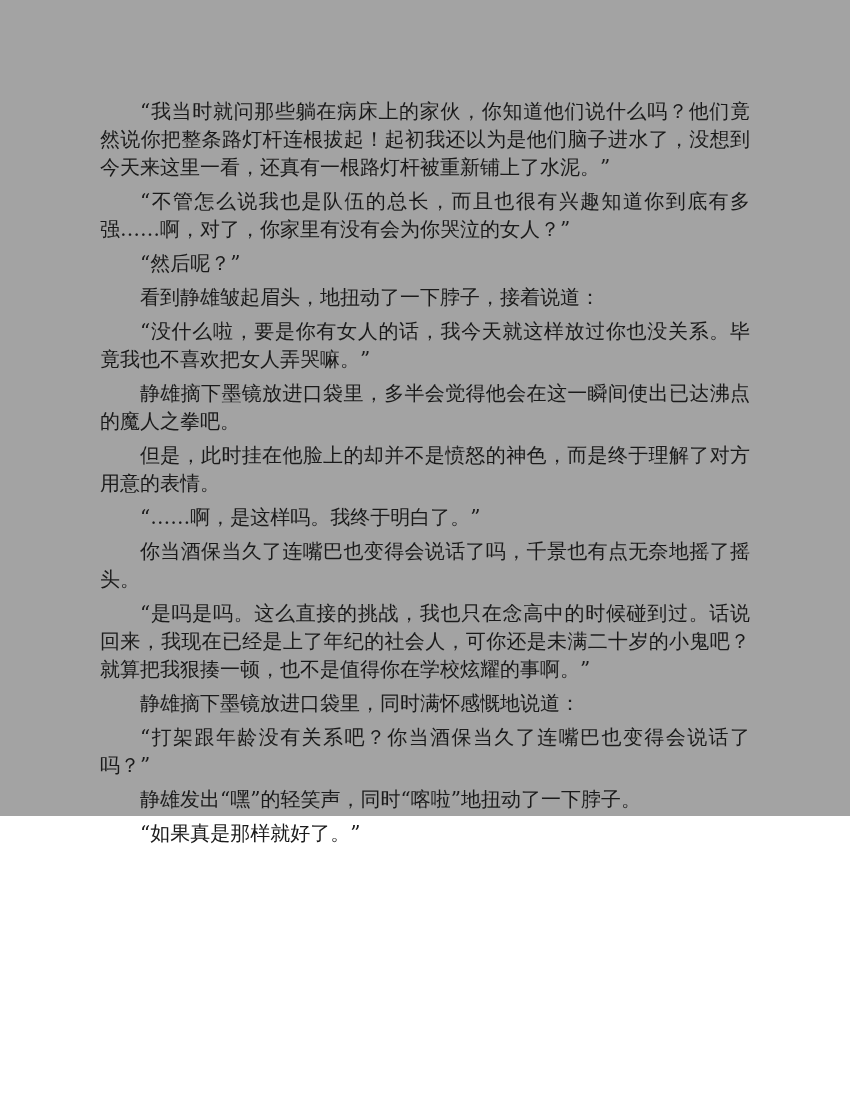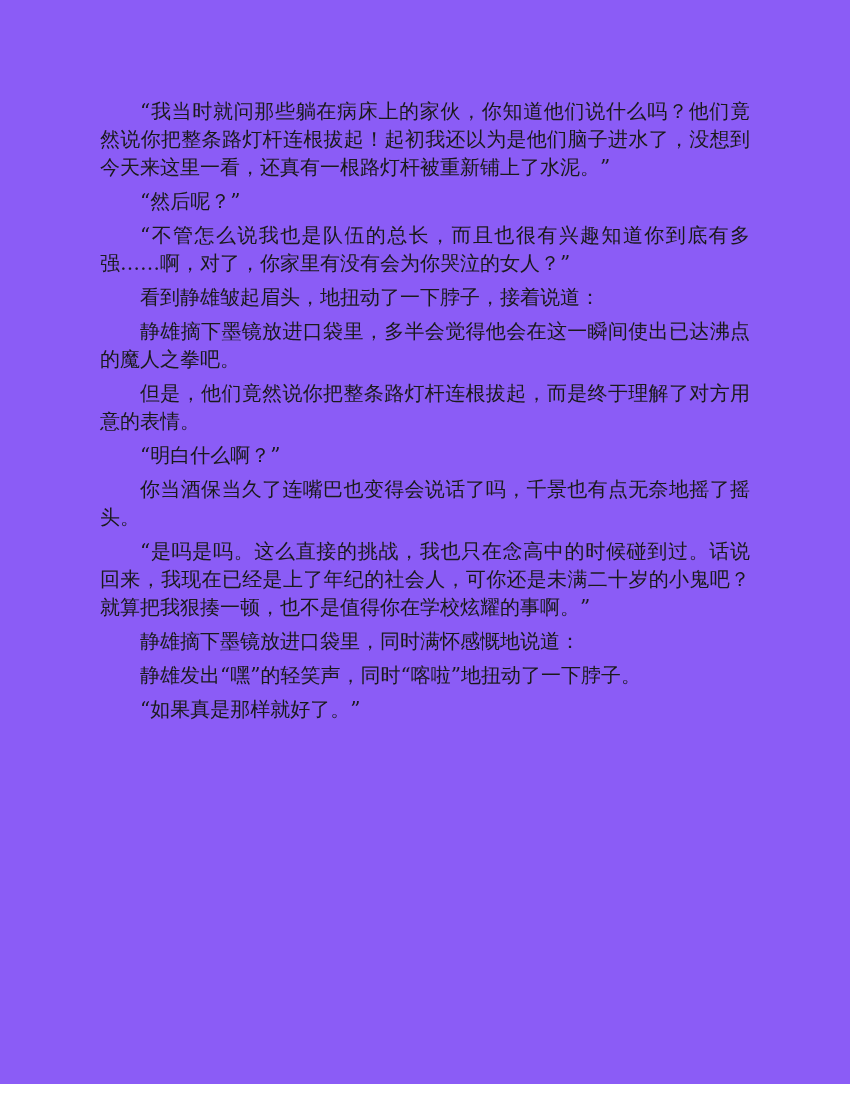--- a/index.html
+++ b/index.html
@@ -8,44 +8,46 @@
     background: #ffffff;
   }
   body {
     width: 850px;
     height: 1100px;
     overflow: hidden;
   }
   .page {
     box-sizing: border-box;
     width: 850px;
-    height: 1084px;
+    height: 816px;
     padding: 97px 100px 0 100px;
-    background: #8b5cf6;
+    background: #a3a3a3;
     font-family: "DejaVu Serif", "Liberation Serif", serif;
     font-size: 20px;
     line-height: 28px;
     color: #1a1a1a;
   }
   .page p {
     margin: 0 0 6px 0;
     text-indent: 2em;
     text-align: justify;
     word-break: break-all;
   }
 </style>
 </head>
 <body>
 
 <div class="page">
   <p>“我当时就问那些躺在病床上的家伙，你知道他们说什么吗？他们竟然说你把整条路灯杆连根拔起！起初我还以为是他们脑子进水了，没想到今天来这里一看，还真有一根路灯杆被重新铺上了水泥。”</p>
+  <p>“不管怎么说我也是队伍的总长，而且也很有兴趣知道你到底有多强……啊，对了，你家里有没有会为你哭泣的女人？”</p>
   <p>“然后呢？”</p>
-  <p>“不管怎么说我也是队伍的总长，而且也很有兴趣知道你到底有多强……啊，对了，你家里有没有会为你哭泣的女人？”</p>
   <p>看到静雄皱起眉头，地扭动了一下脖子，接着说道：</p>
+  <p>“没什么啦，要是你有女人的话，我今天就这样放过你也没关系。毕竟我也不喜欢把女人弄哭嘛。”</p>
   <p>静雄摘下墨镜放进口袋里，多半会觉得他会在这一瞬间使出已达沸点的魔人之拳吧。</p>
-  <p>但是，他们竟然说你把整条路灯杆连根拔起，而是终于理解了对方用意的表情。</p>
-  <p>“明白什么啊？”</p>
+  <p>但是，此时挂在他脸上的却并不是愤怒的神色，而是终于理解了对方用意的表情。</p>
+  <p>“……啊，是这样吗。我终于明白了。”</p>
   <p>你当酒保当久了连嘴巴也变得会说话了吗，千景也有点无奈地摇了摇头。</p>
   <p>“是吗是吗。这么直接的挑战，我也只在念高中的时候碰到过。话说回来，我现在已经是上了年纪的社会人，可你还是未满二十岁的小鬼吧？就算把我狠揍一顿，也不是值得你在学校炫耀的事啊。”</p>
   <p>静雄摘下墨镜放进口袋里，同时满怀感慨地说道：</p>
+  <p>“打架跟年龄没有关系吧？你当酒保当久了连嘴巴也变得会说话了吗？”</p>
   <p>静雄发出“嘿”的轻笑声，同时“喀啦”地扭动了一下脖子。</p>
   <p>“如果真是那样就好了。”</p>
 </div>
 
 </body></html>

